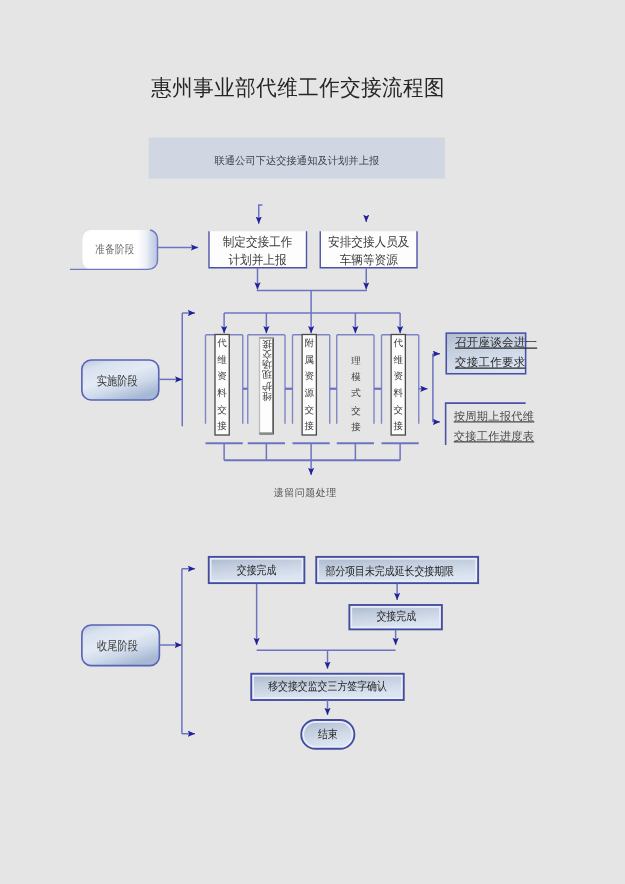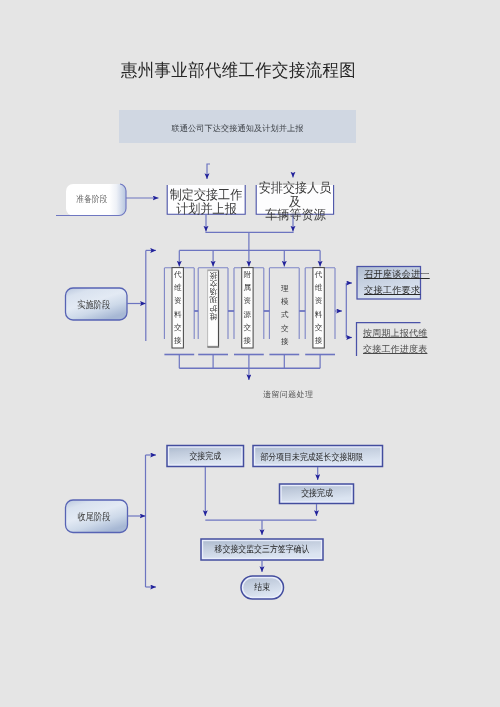--- a/index.html
+++ b/index.html
@@ -7,32 +7,32 @@
   body{width:500px;height:707px;overflow:hidden;
        font-family:"Liberation Serif","DejaVu Serif",serif;
        -webkit-font-smoothing:antialiased;}
   #root{position:relative;width:500px;height:707px;background:#e5e5e5;}
   #wire{position:absolute;left:0;top:0;pointer-events:none;}
   .nd{position:absolute;box-sizing:border-box;display:flex;align-items:center;
       justify-content:center;text-align:center;color:#1a1a1a;}
   .title{position:absolute;white-space:nowrap;color:#262626;
          left:121px;top:58.5px;font-size:16.4px;letter-spacing:0.4px;
          transform:scaleY(1.06);transform-origin:left top;}
-  .plain{position:absolute;white-space:nowrap;color:#555;margin-left:44px;}
+  .plain{position:absolute;white-space:nowrap;color:#555;}
   .leftover{left:219px;top:389px;font-size:8px;letter-spacing:0.4px;}
 
   .banner-txt{left:119px;top:113px;width:237px;height:33px;
               flex-direction:row;
               font-size:8.2px;line-height:12.8px;color:#3c4046;letter-spacing:0.05px;}
   .phase{font-size:10px;color:#3a3a3a;letter-spacing:0px;}
   .phase>*,.phase{}
   .sqz{transform:scaleX(0.82);}
   .phase.light{font-size:9.2px;color:#6a6a6a;letter-spacing:0.4px;}
   .task{flex-direction:column;justify-content:center;
-        font-size:13px;line-height:13.6px;color:#3a3a3a;letter-spacing:0px;}
+        font-size:10px;line-height:13.6px;color:#3a3a3a;letter-spacing:0px;}
   .task span{display:block;transform:scaleX(0.93);}
   .note{flex-direction:column;justify-content:center;align-items:flex-start;
         font-size:9.2px;line-height:15.5px;color:#2b2b2b;letter-spacing:0.2px;
         white-space:nowrap;overflow:visible;}
   .note span{white-space:nowrap;text-decoration:underline;}
   .note2{font-size:9px;line-height:16px;color:#4a4a4a;}
   .cbox{font-size:9.2px;color:#1f1f1f;letter-spacing:0px;}
   .cbox.sq{transform:scaleX(0.86);}
   .vtxt{position:absolute;box-sizing:border-box;
         font-size:7.6px;line-height:13.2px;color:#3a3a3a;

